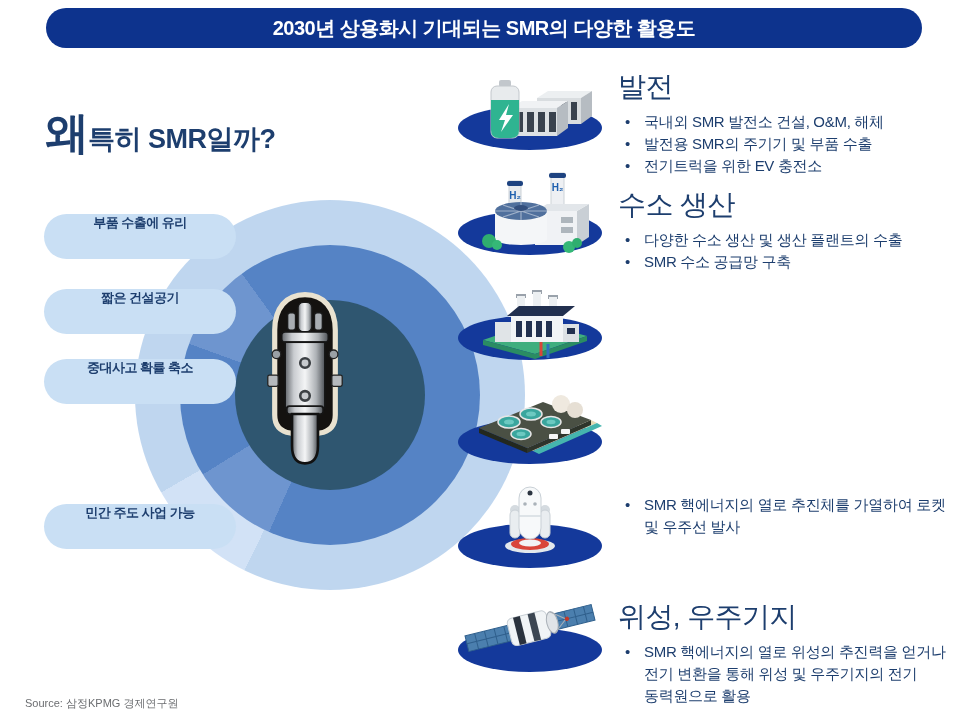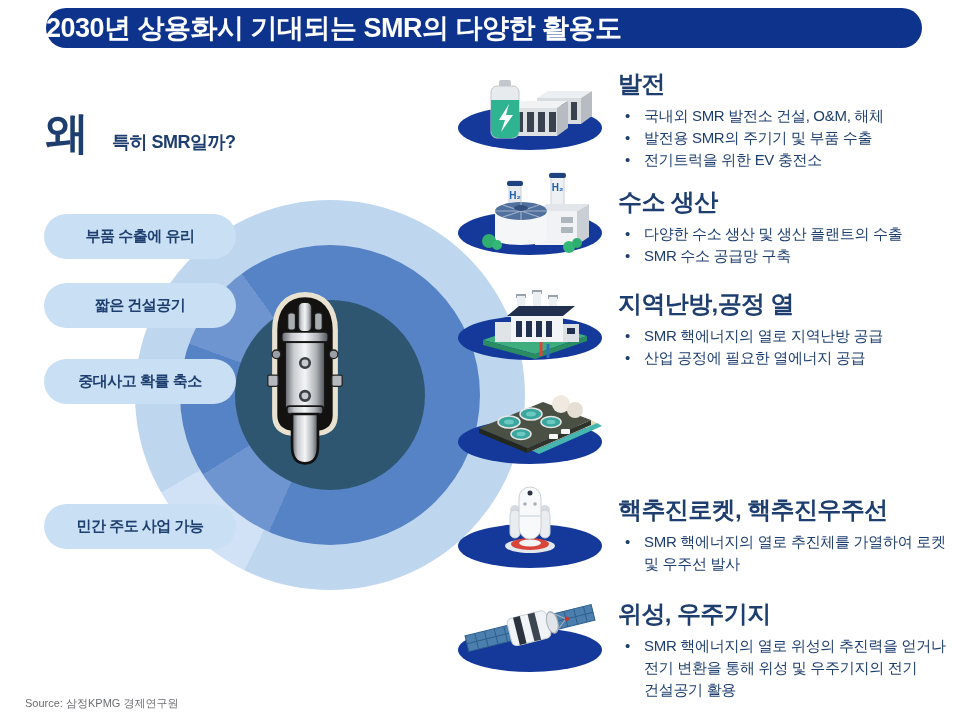--- a/index.html
+++ b/index.html
@@ -7,49 +7,49 @@
     --box-bg:#C9DFF4; --outer-circle:#BFD6EF; --middle-circle:#5583C5;
     --inner-circle:#2F5670; --source-gray:#6B6D70;
   }
   *{box-sizing:border-box;margin:0;padding:0}
   html,body{width:960px;height:725px;background:#fff;overflow:hidden;
     font-family:"Liberation Sans","DejaVu Sans",sans-serif;}
   .stage{position:relative;width:960px;height:725px;background:#fff}
 
   .banner{position:absolute;left:46px;top:8px;width:876px;height:40px;
     background:var(--banner-blue);border-radius:20px;display:flex;
-    align-items:center;color:#fff;font-size:27px;
+    align-items:center;justify-content:center;color:#fff;font-size:20px;
     font-weight:700;letter-spacing:-.5px}
 
   .why{position:absolute;left:45px;top:104px;display:flex;align-items:baseline;
     color:var(--navy);font-weight:700;white-space:nowrap}
   .why .big{font-size:44px;letter-spacing:-1px}
-  .why .rest{font-size:18px;margin-left:24px;letter-spacing:-.5px}
+  .why .rest{font-size:27px;margin-left:0;letter-spacing:-.5px}
 
   .circle{position:absolute;border-radius:50%}
   .c-outer{left:135px;top:200px;width:390px;height:390px;
     background:conic-gradient(from 0deg,var(--outer-circle) 0deg 206deg,#D2E2F6 206deg 240deg,var(--outer-circle) 240deg 360deg)}
   .c-mid{left:180px;top:245px;width:300px;height:300px;
     background:conic-gradient(from 0deg,var(--middle-circle) 0deg 204deg,#6E95CF 204deg 238deg,var(--middle-circle) 238deg 290deg,#6E95CF 290deg 324deg,var(--middle-circle) 324deg 360deg)}
   .c-inner{left:235px;top:300px;width:190px;height:190px;background:var(--inner-circle)}
 
   .reactor{position:absolute;left:266px;top:292px;width:78px;height:180px}
 
   .pill{position:absolute;left:44px;width:192px;height:45px;background:var(--box-bg);
-    border-radius:23px;display:flex;align-items:center;justify-content:center;
-    color:var(--navy);font-weight:700;font-size:15px;letter-spacing:-.5px;
+    border-radius:23px;display:flex;justify-content:center;
+    color:var(--navy);font-weight:700;font-size:13px;letter-spacing:-.5px;
     white-space:nowrap;z-index:3}
-  .p1{top:214px}.p2{top:283px}.p3{top:359px}.p4{top:432px}.p5{top:504px}
+  .p1{top:214px}.p2{top:289px}.p3{top:359px}.p4{top:432px}.p5{top:504px}
 
   .iconbox{position:absolute;left:455px;width:150px;height:126px;z-index:2}
   .i1{top:28px}.i2{top:133px}.i3{top:238px}.i4{top:342px}.i5{top:446px}.i6{top:550px}
 
   .section{position:absolute;left:618px;width:330px;color:var(--navy);z-index:2}
   .s1{top:68px}.s2{top:186px}.s3{top:288px}.s4{top:390px}.s5{top:494px}.s6{top:598px}
-  .section h2{font-size:24px;font-weight:700;letter-spacing:-.6px;margin-bottom:5px;white-space:nowrap}
+  .section h2{font-size:28px;font-weight:400;letter-spacing:-.6px;margin-bottom:5px;white-space:nowrap}
   .section ul{list-style:none}
   .section li{position:relative;padding-left:26px;font-size:15px;line-height:1.45;
     letter-spacing:-.3px;word-break:keep-all}
   .section li::before{content:"•";position:absolute;left:7px;top:0}
 
   .source{position:absolute;left:25px;top:696px;font-size:11px;color:var(--source-gray)}
 
   .pad{fill:var(--ellipse-blue)}
   .h2label{fill:#1D5FAE;font-weight:700;font-size:10px;font-family:"Liberation Sans",sans-serif}
 </style>
@@ -241,34 +241,26 @@
       <li>전기트럭을 위한 EV 충전소</li>
     </ul>
   </div>
   <div class="section s2">
     <h2>수소 생산</h2>
     <ul>
       <li>다양한 수소 생산 및 생산 플랜트의 수출</li>
       <li>SMR 수소 공급망 구축</li>
     </ul>
   </div>
-  <div class="section s3">
-    <h2>지역난방,공정 열</h2>
-    <ul>
-      <li>SMR 핵에너지의 열로 지역난방 공급</li>
-      <li>산업 공정에 필요한 열에너지 공급</li>
-    </ul>
-  </div>
   <div class="section s5">
-    <h2>핵추진로켓, 핵추진우주선</h2>
     <ul>
       <li>SMR 핵에너지의 열로 추진체를 가열하여 로켓 및 우주선 발사</li>
     </ul>
   </div>
   <div class="section s6">
     <h2>위성, 우주기지</h2>
     <ul>
-      <li>SMR 핵에너지의 열로 위성의 추진력을 얻거나 전기 변환을 통해 위성 및 우주기지의 전기 건설공기 활용</li>
+      <li>SMR 핵에너지의 열로 위성의 추진력을 얻거나 전기 변환을 통해 위성 및 우주기지의 전기 동력원으로 활용</li>
     </ul>
   </div>
 
   <div class="source">Source: 삼정KPMG 경제연구원</div>
 </div>
 
 </body></html>

